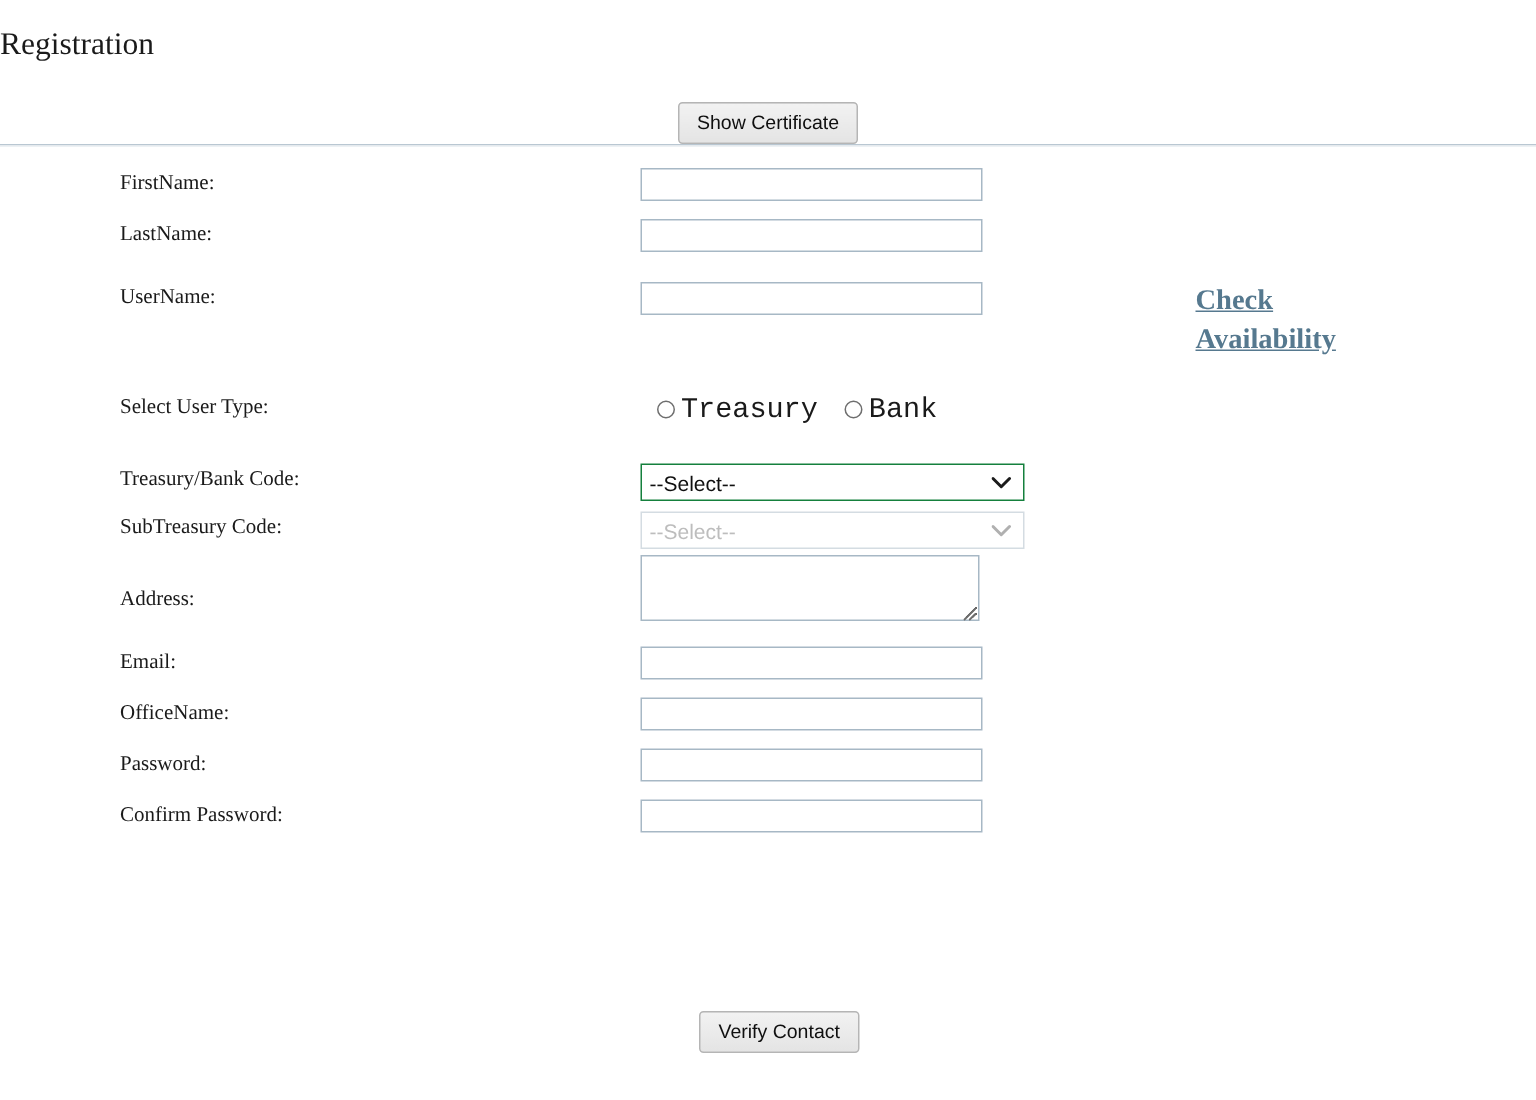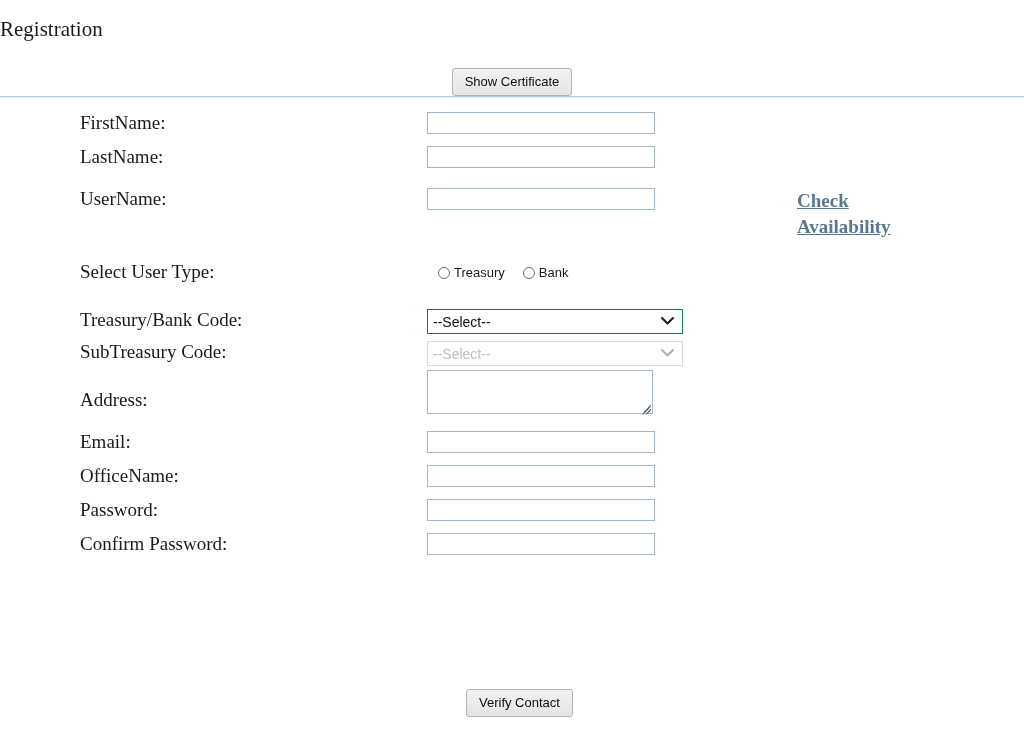--- a/index.html
+++ b/index.html
@@ -69,21 +69,21 @@
 
   .row {
     position: relative;
     height: 34px;
   }
 
   .lbl {
     position: absolute;
     left: 80px;
     top: 0;
-    font-size: 19px;
+    font-size: 14px;
     line-height: 26px;
     color: #1a1a1a;
     white-space: nowrap;
     font-family: "Liberation Serif", "DejaVu Serif", serif;
   }
 
   .field {
     position: absolute;
     left: 427px;
     top: 2px;
@@ -169,45 +169,45 @@
   .radio-dot {
     width: 12px;
     height: 12px;
     border: 1px solid #6e6e6e;
     border-radius: 50%;
     background: #fff;
     display: inline-block;
     box-sizing: border-box;
   }
   .radio-label {
-    font-size: 13px;
+    font-size: 19px;
     line-height: 24px;
     color: #1a1a1a;
-    font-family: Liberation Sans, sans-serif;
+    font-family: Liberation Mono, monospace;
   }
 
   
   .check-link {
     position: absolute;
     left: 797px;
     top: 188px;
     width: 122px;
     font-family: "Liberation Serif", "DejaVu Serif", serif;
     font-size: 19px;
     line-height: 26px;
     font-weight: bold;
     color: #56798f;
     text-decoration: underline;
     cursor: pointer;
   }
 
   .verify-wrap {
     position: absolute;
     left: 427px;
-    top: 689px;
+    top: 674px;
     padding-left: 39px;
   }
 
   .resize-grip {
     position: absolute;
     right: 2px;
     bottom: 2px;
     width: 11px;
     height: 11px;
     pointer-events: none;

